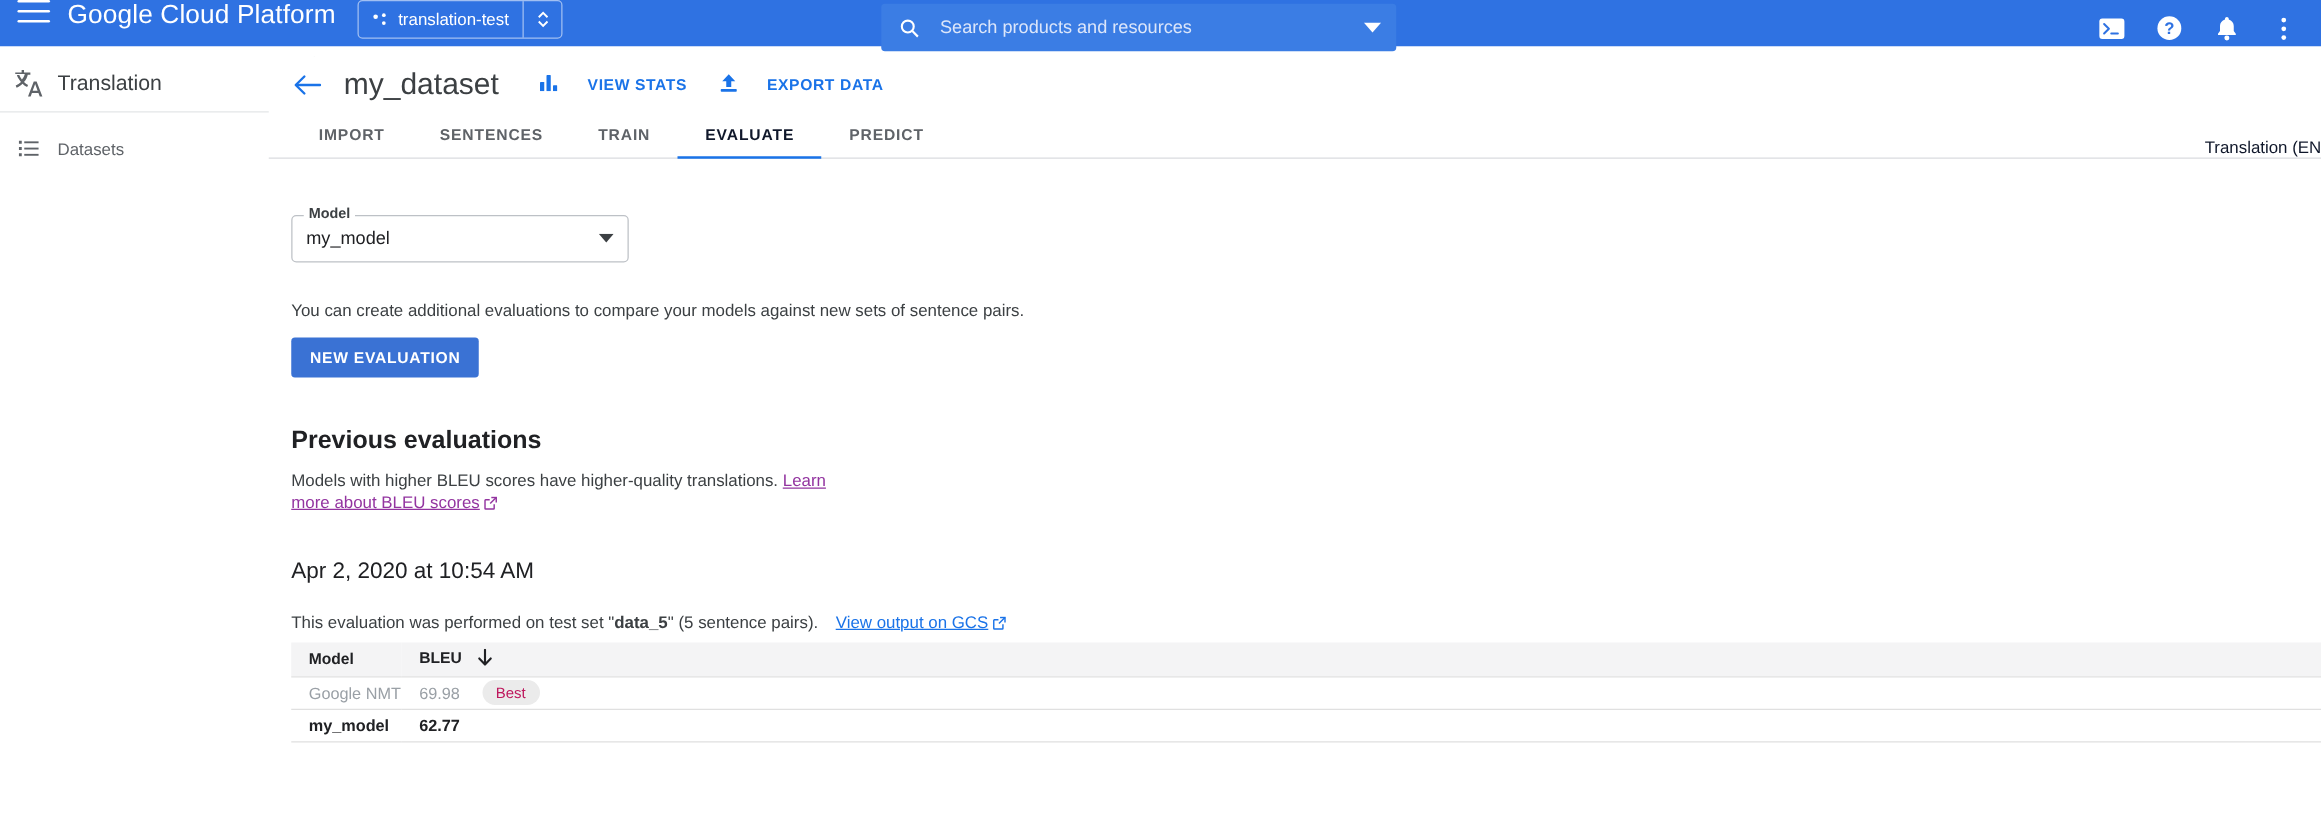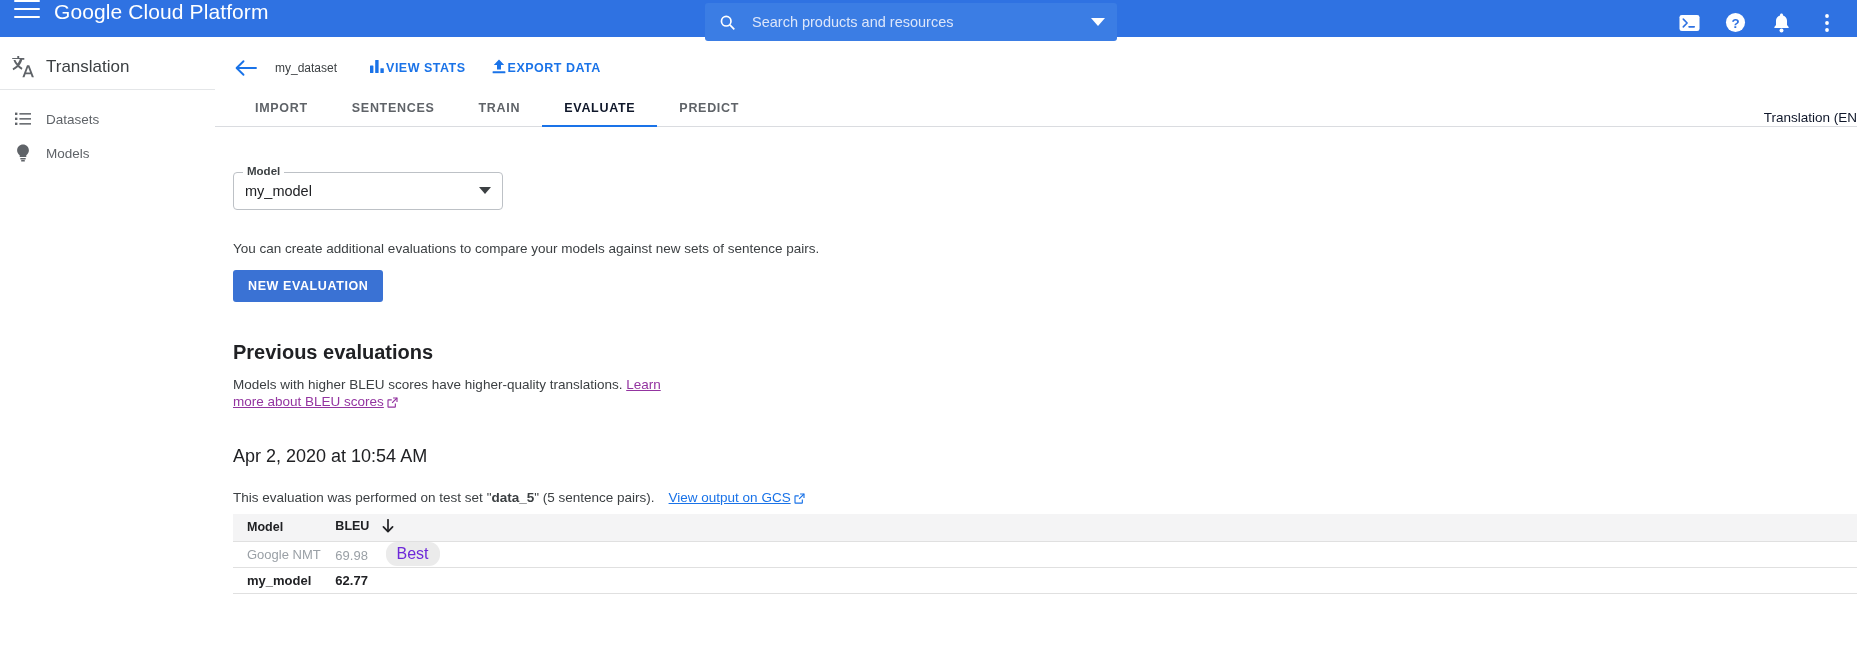--- a/index.html
+++ b/index.html
@@ -97,24 +97,24 @@
   }
   .side-item .si-icon { width: 46px; display: flex; justify-content: center; align-items: center; }
   .side-item .si-label { font-size: 13.5px; color: #5f6368; }
 
   
   .content { position: absolute; top: 45px; left: 215px; width: 1642px; height: 623px; background: #fff; }
   .page-header {
     height: 45px; display: flex; align-items: center; position: relative;
   }
   .back-arrow { margin-left: 20px; margin-right: 18px; cursor: pointer; display:flex; }
-  .page-title { font-size: 12px; color: #3c4043; white-space: nowrap; }
+  .page-title { font-size: 24px; color: #3c4043; white-space: nowrap; }
   .hdr-actions { display: flex; align-items: center; margin-left: 33px; gap: 26px; }
   .hdr-btn {
-    display: flex; align-items: center; gap: 2px;
+    display: flex; align-items: center; gap: 24px;
     color: #1a73e8; font-size: 12.5px; font-weight: bold; letter-spacing: .5px;
     cursor: pointer; white-space: nowrap;
   }
 
   
   .tabs-row {
     height: 37px; border-bottom: 1px solid #dadce0;
     display: flex; align-items: stretch; position: relative;
   }
   .tab {
@@ -213,38 +213,57 @@
     font-size: 13px;
     border-bottom: 1px solid #e0e0e0;
     white-space: nowrap;
   }
   .row-muted td { color: #9aa0a6; }
   .row-bold td { color: #202124; font-weight: bold; }
   .sort-arrow { margin-left: 9px; display: inline-block; vertical-align: -3px; }
   .best-badge {
     display: inline-block;
     margin-left: 14px;
-    background: #ebebeb; color: #6d28d9;
-    font-size: 16px; font-weight: normal;
+    background: #ebebeb; color: #be185d;
+    font-size: 12px; font-weight: normal;
     border-radius: 11px;
     padding: 3px 11px;
     vertical-align: 1px;
   }
 </style>
 </head>
 <body>
 
 <div class="topbar">
   <div class="hamburger">
     <i></i>
       <i></i>
       <i></i>
   </div>
   <div class="gcp-logo">Google Cloud Platform</div>
 
+  <div class="project-chip">
+    <div class="pc-main">
+      <span>
+        <svg class="proj-icon" viewBox="0 0 16 16" fill="#fff">
+          <circle cx="4" cy="5" r="2.1"></circle>
+            <circle cx="11.5" cy="3.6" r="1.7"></circle>
+            <circle cx="11.5" cy="10.8" r="1.7"></circle>
+        </svg>
+      </span>
+      <span class="pc-label">translation-test</span>
+    </div>
+    <div class="pc-divider"></div>
+    <div class="pc-arrows">
+      <svg width="13" height="17" viewBox="0 0 13 17" fill="none" stroke="#fff" stroke-width="1.5">
+        <path d="M3 6.8 L6.5 3.2 L10 6.8"></path>
+          <path d="M3 10.2 L6.5 13.8 L10 10.2"></path>
+      </svg>
+    </div>
+  </div>
 
   <div class="search-wrap">
     <span class="s-icon">
       <svg width="17" height="17" viewBox="0 0 20 20" fill="none" stroke="#fff" stroke-width="2">
         <circle cx="8.5" cy="8.5" r="5.6"></circle>
           <path d="M12.8 12.8 L18 18"></path>
       </svg>
     </span>
     <input class="search-input" type="text" placeholder="Search products and resources" style="">
     <span class="search-caret">
@@ -304,30 +323,20 @@
             <rect x="4.4" y="1.1" width="11.6" height="1.5"></rect>
           <rect x="0" y="5.6" width="2.4" height="2.4"></rect>
             <rect x="4.4" y="6.1" width="11.6" height="1.5"></rect>
           <rect x="0" y="10.6" width="2.4" height="2.4"></rect>
             <rect x="4.4" y="11.1" width="11.6" height="1.5"></rect>
         </svg>
       </span>
       <span class="si-label">Datasets</span>
     </div>
 
-    <div class="side-item">
-      <span class="si-icon">
-        <svg width="14" height="18" viewBox="0 0 14 18" fill="#5f6368">
-          <path d="M7 0.5C3.7 0.5 1.1 3.1 1.1 6.3c0 2.0 1.0 3.8 2.6 4.85v1.9h6.6v-1.9c1.6-1.05 2.6-2.85 2.6-4.85C12.9 3.1 10.3.5 7 .5z"></path>
-          <rect x="4.2" y="13.9" width="5.6" height="1.5" rx="0.6"></rect>
-          <rect x="5.1" y="16.1" width="3.8" height="1.5" rx="0.6"></rect>
-        </svg>
-      </span>
-      <span class="si-label">Models</span>
-    </div>
   </div>
 </div>
 
 <div class="content">
 
   <div class="page-header">
     <span class="back-arrow">
       <svg width="22" height="18" viewBox="0 0 22 18" fill="none" stroke="#1a73e8" stroke-width="1.9" stroke-linecap="round" stroke-linejoin="round">
         <path d="M21 9 H2"></path>
           <path d="M8.5 2.2 L1.6 9 L8.5 15.8"></path>

